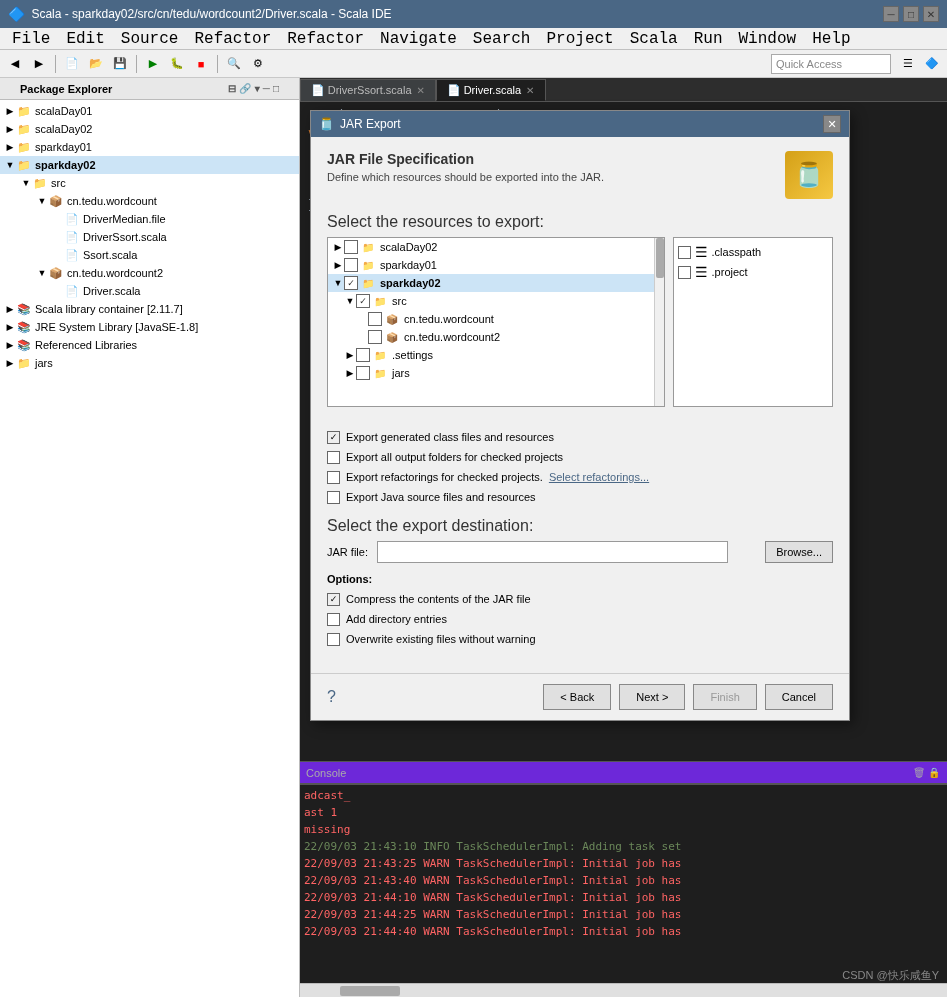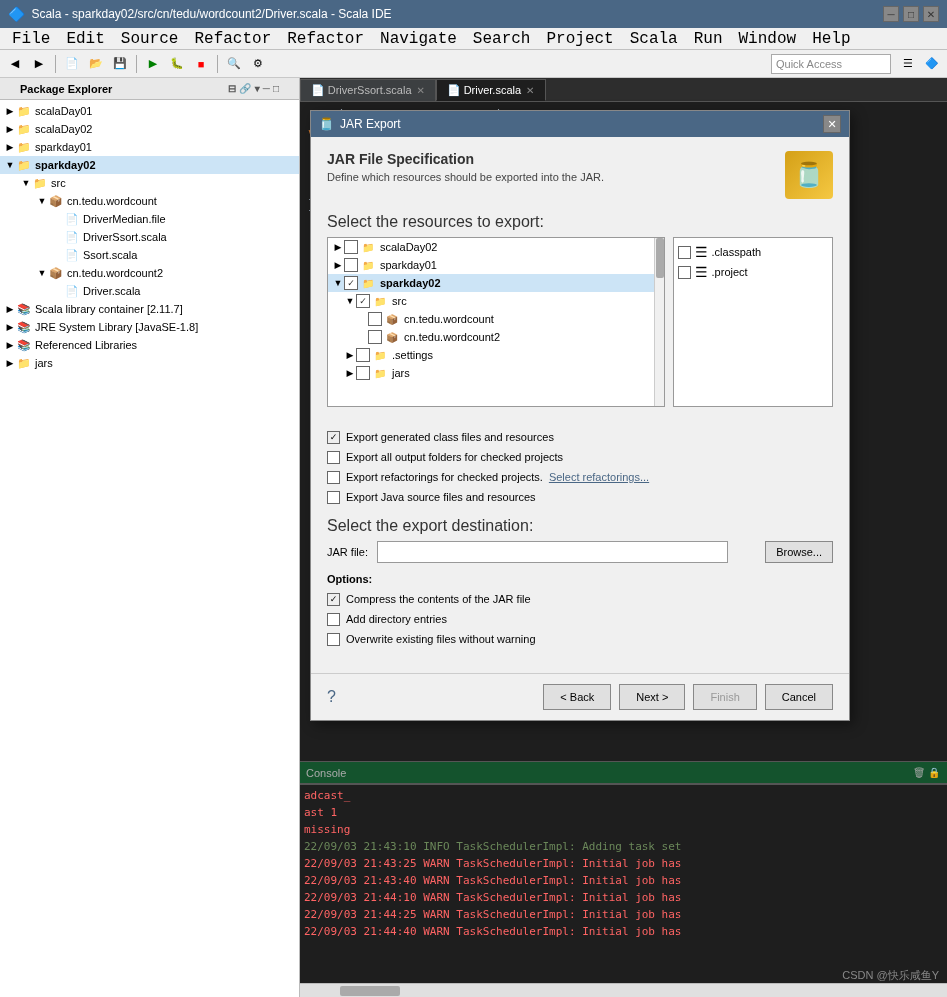--- a/index.html
+++ b/index.html
@@ -492,21 +492,21 @@
       <div class="code-line">
           <span style="color:#A9B7C6;">result.saveAsTextFile(</span>
           <span style="color:#6A8759;">"data"</span>
           <span style="color:#A9B7C6;">,</span>
         </div>
       <div class="code-line">
           <span style="color:#A9B7C6;">  }.map</span>
         </div>
     </div>
 
-    <div style="background:#14532d; height:22px; display:flex; align-items:center; padding:0 6px; border-top:1px solid #555;">
+    <div style="background:#6d28d9; height:22px; display:flex; align-items:center; padding:0 6px; border-top:1px solid #555;">
       <span style="color:#AAAAAA; font-size:11px;">Console</span>
       <div style="margin-left:auto; display:flex; gap:3px;">
         <span style="color:#AAAAAA; font-size:10px; cursor:pointer;">🗑</span>
         <span style="color:#AAAAAA; font-size:10px; cursor:pointer;">🔒</span>
       </div>
     </div>
     <div class="console-area">
       <div class="console-line console-warn">adcast_</div>
       <div class="console-line console-warn">ast 1</div>
       <div class="console-line console-warn">missing</div>

